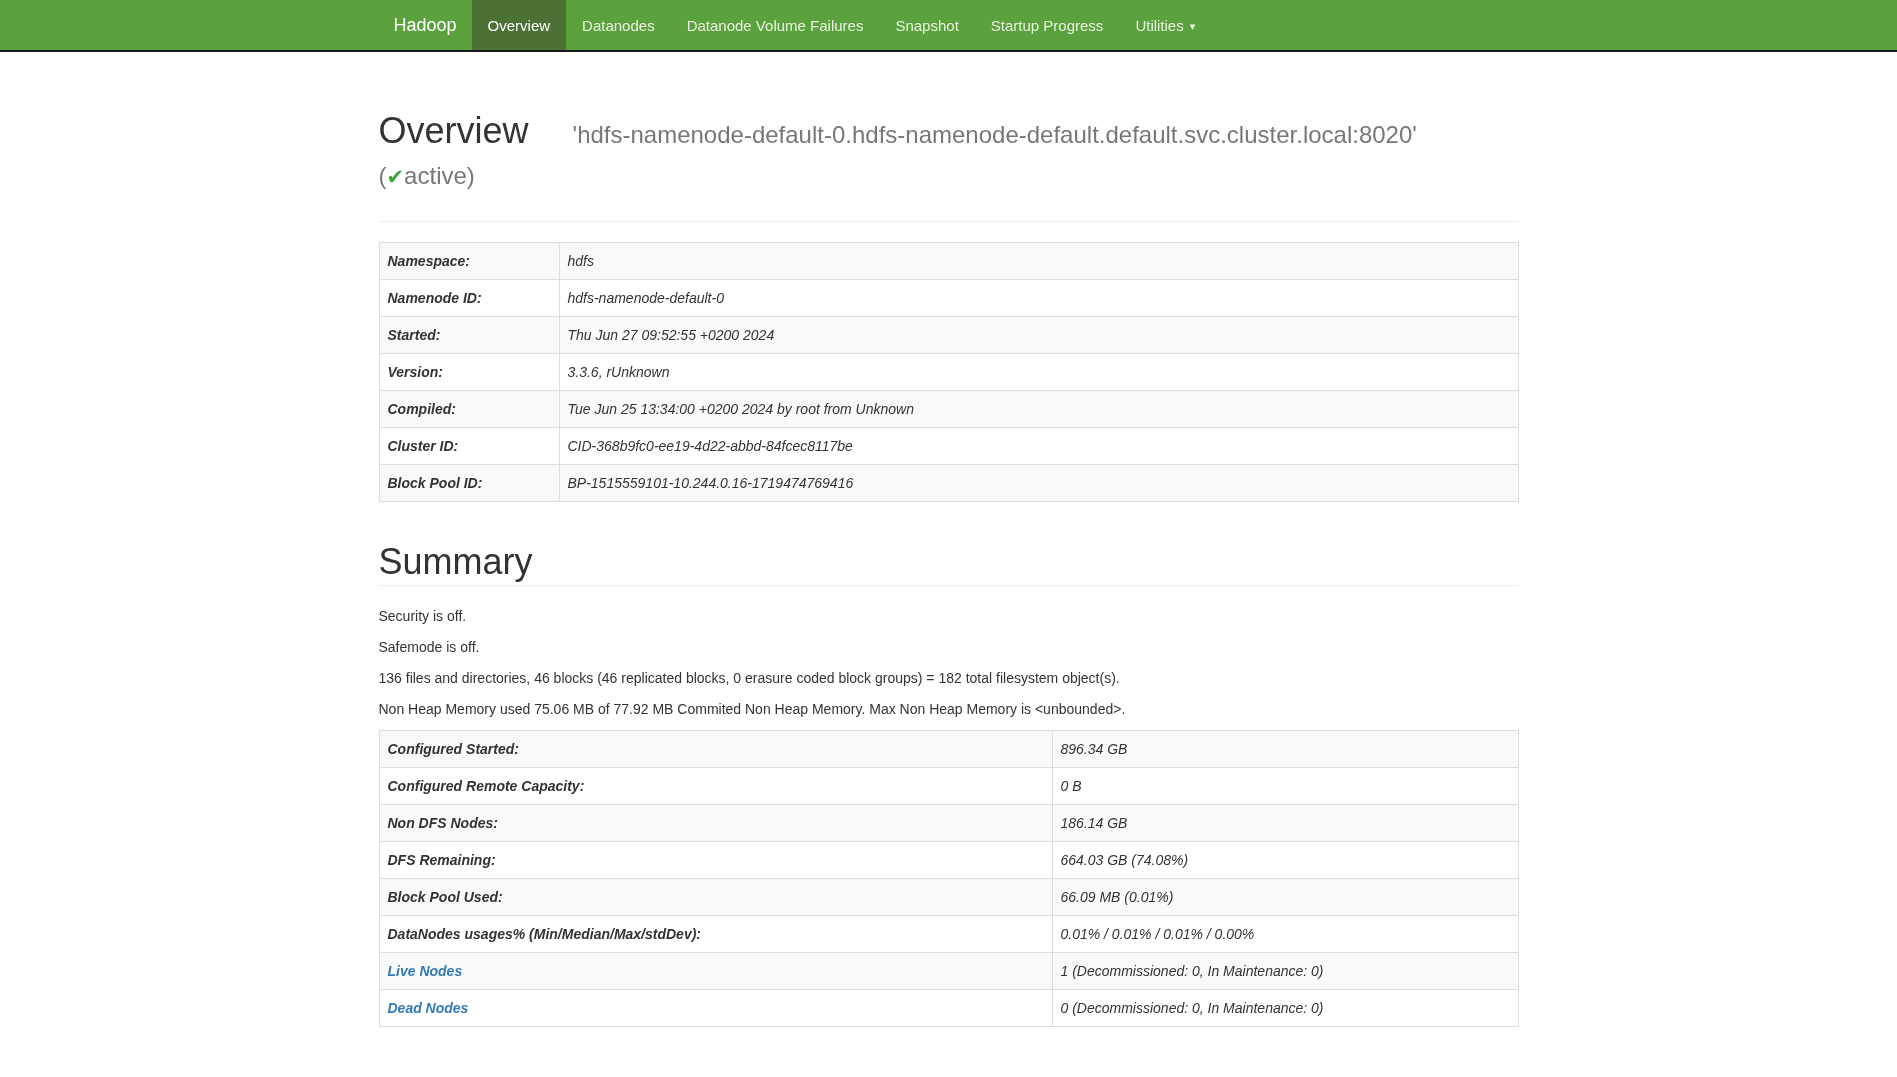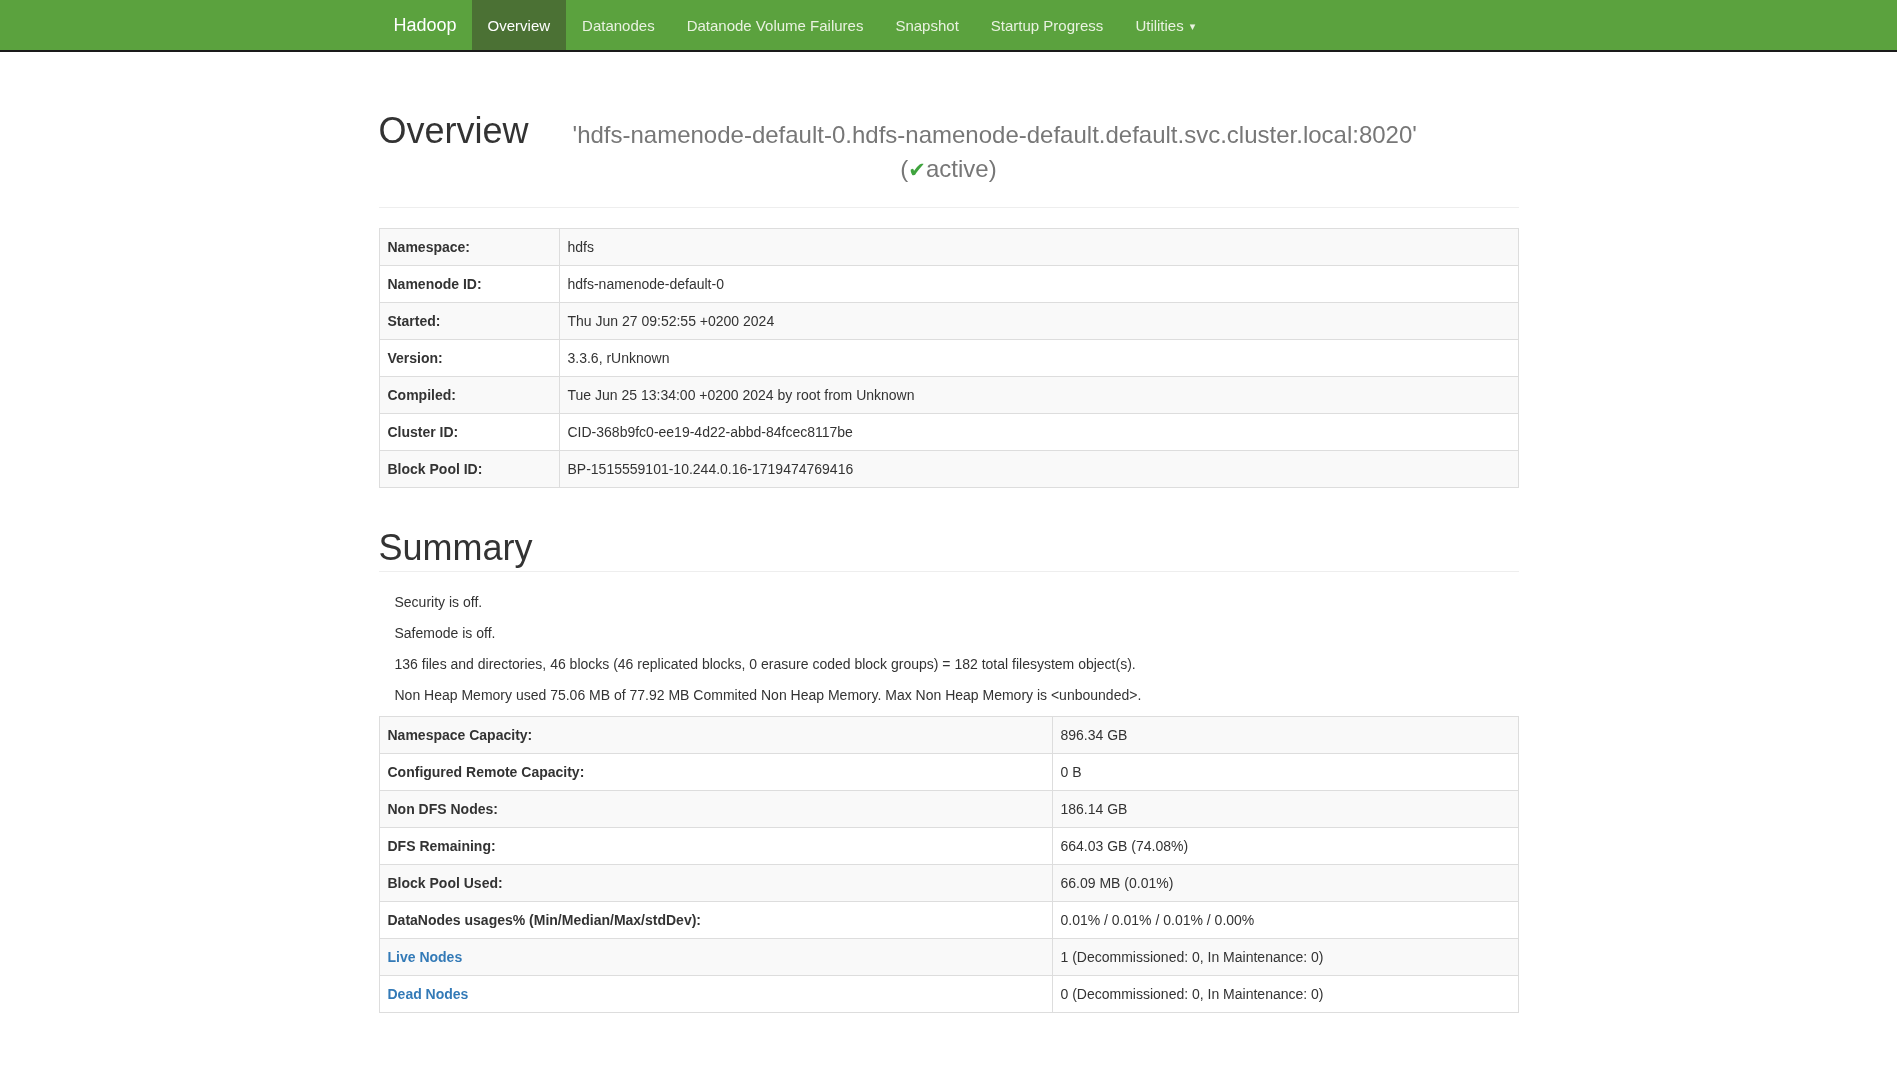--- a/index.html
+++ b/index.html
@@ -43,31 +43,32 @@
     transform:translateY(1px);
   }
   
   .page-header{
     margin:59px 0 20px 0;padding-bottom:20px;border-bottom:1px solid var(--header-rule);
   }
   .page-header h1{
     margin:0;font-size:36px;font-weight:400;line-height:1.1;color:var(--text);
   }
   .page-header h1 .subtitle{font-size:24px;color:var(--muted);font-weight:400;margin-left:34px;}
-  .status-line{font-size:24px;color:var(--muted);line-height:35px;text-align:center;}
+  .status-line{font-size:24px;color:var(--muted);line-height:49px;}
   .status-line .check{color:var(--check-color);font-size:21px;}
   .section-header{margin:40px 0 20px 0;padding-bottom:4px;border-bottom:1px solid var(--header-rule);}
   .section-header h1{margin:0;font-size:36px;font-weight:400;line-height:1.1;color:var(--text);}
   
-  .summary-text{margin-top:8px;margin-left:16px;}
+  .summary-text{margin-top:8px;}
   .summary-text p{margin:0 0 11px 0;line-height:20px;}
   
   table.info{
     width:100%;border-collapse:collapse;margin-bottom:4px;
     border:1px solid var(--table-border);
+    font-style:italic;
   }
   table.info th,table.info td{
     padding:8px;line-height:20px;border:1px solid var(--table-border);
     text-align:left;vertical-align:top;font-size:14px;
   }
   table.info th{font-weight:700;color:var(--text);}
   table.info tr:nth-child(odd){background:var(--stripe);}
   table.info tr:nth-child(even){background:#fff;}
   table.cluster-info th{width:180px;}
   table.storage-info th{width:673px;}
@@ -167,21 +168,21 @@
   <div class="summary-text" id="summary-lines">
       <p>Security is off.</p>
       <p>Safemode is off.</p>
       <p>136 files and directories, 46 blocks (46 replicated blocks, 0 erasure coded block groups) = 182 total filesystem object(s).</p>
       <p>Non Heap Memory used 75.06 MB of 77.92 MB Commited Non Heap Memory. Max Non Heap Memory is &lt;unbounded&gt;.</p>
     </div>
 
   <table class="info storage-info">
     <tbody id="storage-rows">
         <tr>
-          <th>Namespace Capacity:</th>
+          <th>Configured Started:</th>
           <td>896.34 GB</td>
         </tr>
         <tr>
           <th>Configured Remote Capacity:</th>
           <td>0 B</td>
         </tr>
         <tr>
           <th>Non DFS Nodes:</th>
           <td>186.14 GB</td>
         </tr>

